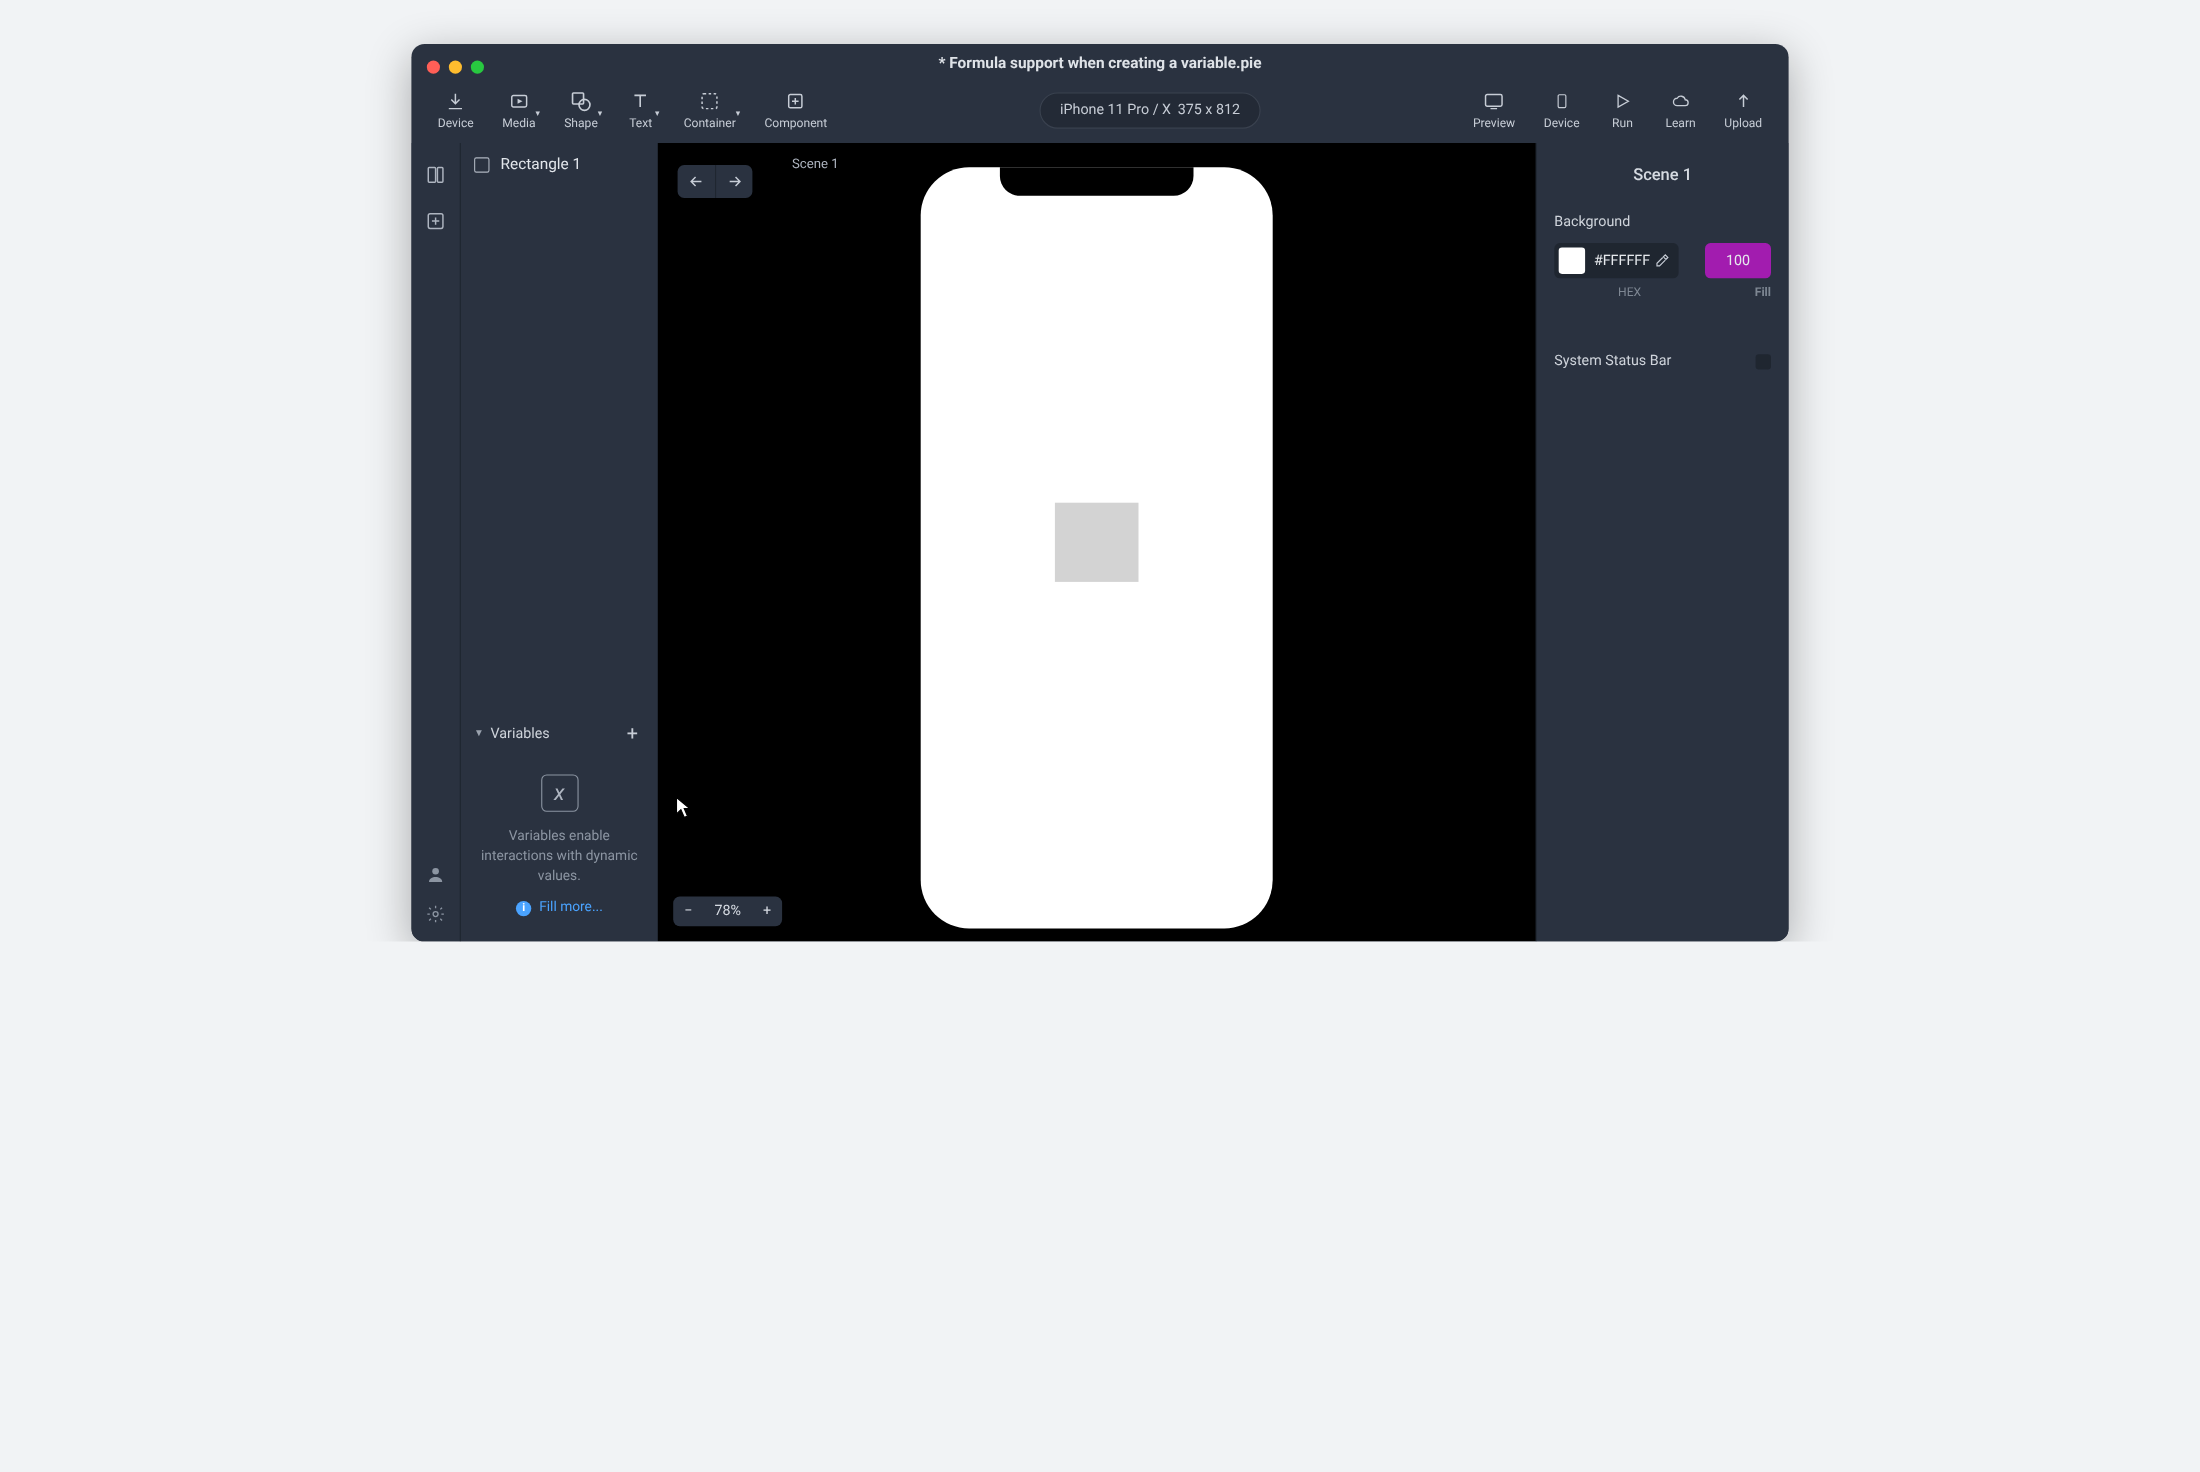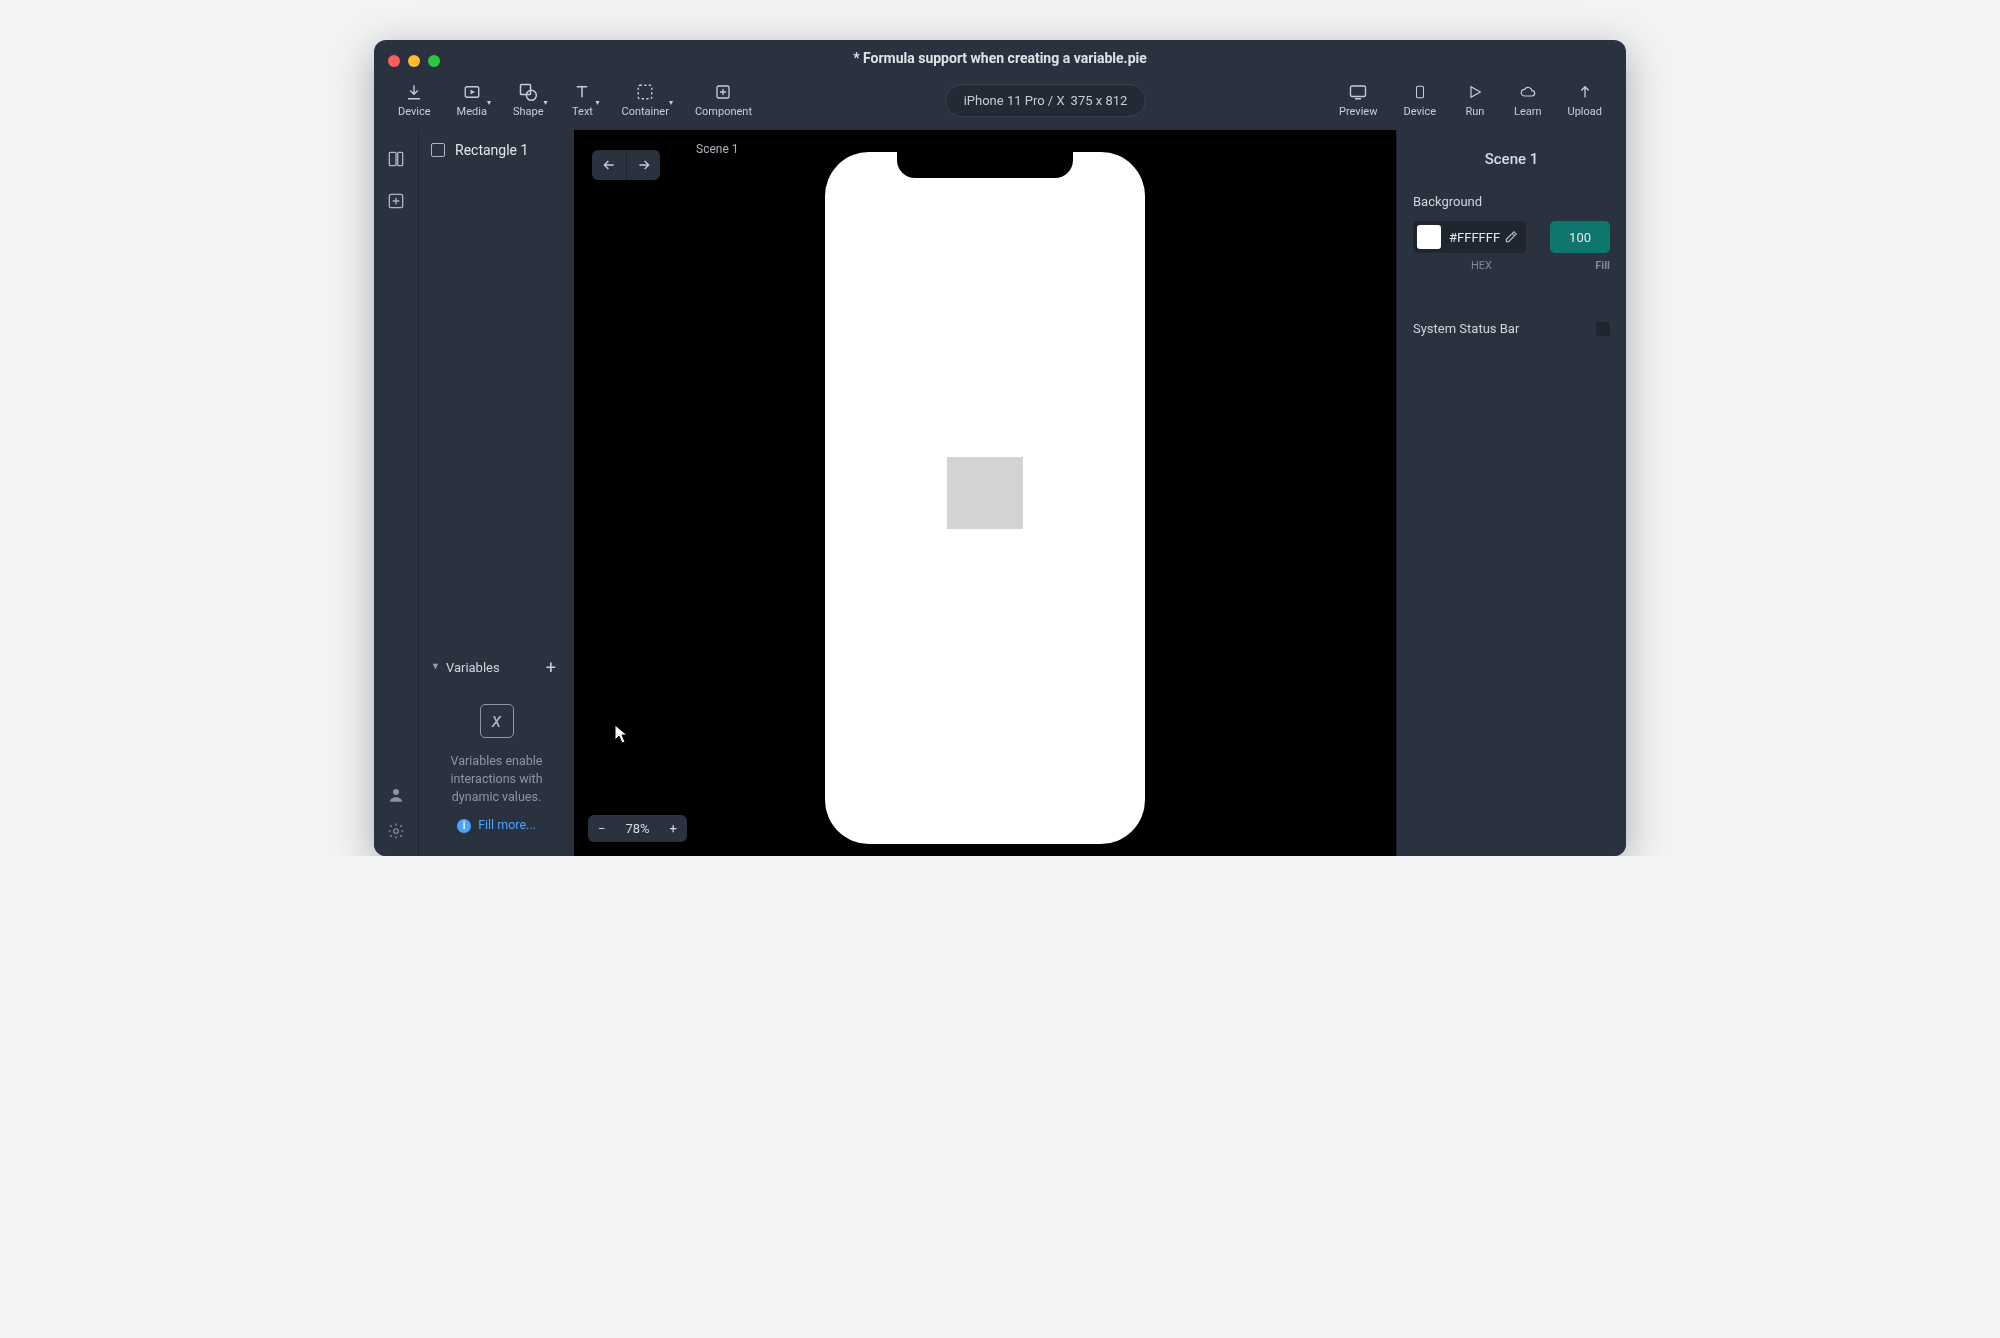--- a/index.html
+++ b/index.html
@@ -28,21 +28,21 @@
   .device-pill {
     background:#232a36; color:#c7cdd6; font-size:13px; padding:8px 18px; border-radius:999px;
     border:1px solid #3a424f; display:flex; gap:6px; align-items:center;
   }
   .body { flex:1; display:flex; min-height:0;}
   
   .strip { width:44px; background:#2a3240; display:flex; flex-direction:column; align-items:center; padding-top:18px; gap:20px; }
   .strip .sicon { width:22px; height:22px; color:#8c95a2; cursor:pointer; display:flex; align-items:center; justify-content:center;}
   .strip .bottom { margin-top:auto; padding-bottom:14px; display:flex; flex-direction:column; gap:14px;}
   
-  .leftpanel { width:156px; background:#2a3240; display:flex; flex-direction:column; border-left:1px solid #1f2630;}
+  .leftpanel { width:180px; background:#2a3240; display:flex; flex-direction:column; border-left:1px solid #1f2630;}
   .layeritem { display:flex; align-items:center; gap:10px; padding:12px 12px; color:#e2e6eb; font-size:14px; cursor:pointer;}
   .layeritem .sq { width:14px; height:14px; border:1.5px solid #aeb5c0; border-radius:2px;}
   .variables-sec { margin-top:auto; }
   .varhdr { display:flex; align-items:center; padding:10px 12px; color:#cfd4db; font-size:13px; gap:6px;}
   .varhdr .tri { font-size:9px; color:#9aa2ae; transform:translateY(-1px);}
   .varhdr .plus { margin-left:auto; color:#c7cdd6; font-size:18px; cursor:pointer; padding:2px 6px;}
   .varhelp { text-align:center; padding:6px 14px 22px; color:#8c95a2; font-size:12.5px; line-height:1.45;}
   .varhelp .xbox {
     width:34px; height:34px; border:1.5px solid #8c95a2; border-radius:5px; margin:8px auto 14px;
     display:flex; align-items:center; justify-content:center; color:#aeb5c0;
@@ -70,21 +70,21 @@
   .midright { width:210px; background:#2a3240; color:#d6dbe2; font-size:14px; padding-top:14px; border-left:1px solid #1f2630;}
   .midright .addtrig{ padding:0 16px; cursor:pointer;}
   .rightpanel { width:230px; background:#2a3240; border-left:1px solid #1f2630; color:#d6dbe2; padding:20px 16px 0;}
   .rightpanel h3 { font-weight:500; font-size:15px; text-align:center; margin-bottom:26px;}
   .proplabel { font-size:13px; color:#cfd4db; margin-bottom:12px;}
   .bgrow { display:flex; gap:6px; margin-bottom:6px;}
   .colorbox { display:flex; align-items:center; background:#1f2630; border-radius:5px; padding:4px; flex:1;}
   .swatch { width:24px; height:24px; background:#ffffff; border-radius:3px; margin-right:8px;}
   .hexval { color:#e5e8ec; font-size:13px; flex:1;}
   .eyedrop { width:22px; color:#c7cdd6; display:flex; align-items:center; justify-content:center; cursor:pointer;}
-  .fillbox { width:60px; background:#0f766e; border-radius:5px; display:flex; align-items:center; justify-content:center;margin-left:18px;}
+  .fillbox { width:60px; background:#a21caf; border-radius:5px; display:flex; align-items:center; justify-content:center;margin-left:18px;}
   .fillbox span{color:#e5e8ec; font-size:13px;}
   .sublabels { display:flex; color:#7e8793; font-size:11px; margin-bottom:49px;}
   .sublabels .l1{flex:1; text-align:center;} .sublabels .l2{width:60px; text-align:right;font-weight:bold;}
   .statusrow { display:flex; align-items:center; font-size:13px; color:#cfd4db; }
   .statusrow .chk { margin-left:auto; width:14px;height:14px; background:#1f2630; border-radius:3px; cursor:pointer;}
   .cursor-img {
     position:absolute; left:240px; top:684px; width:14px; height:20px; z-index:50; pointer-events:none;
   }
   .cursor-img svg{filter:drop-shadow(0 1px 1px rgba(0,0,0,.6));}
 </style>

